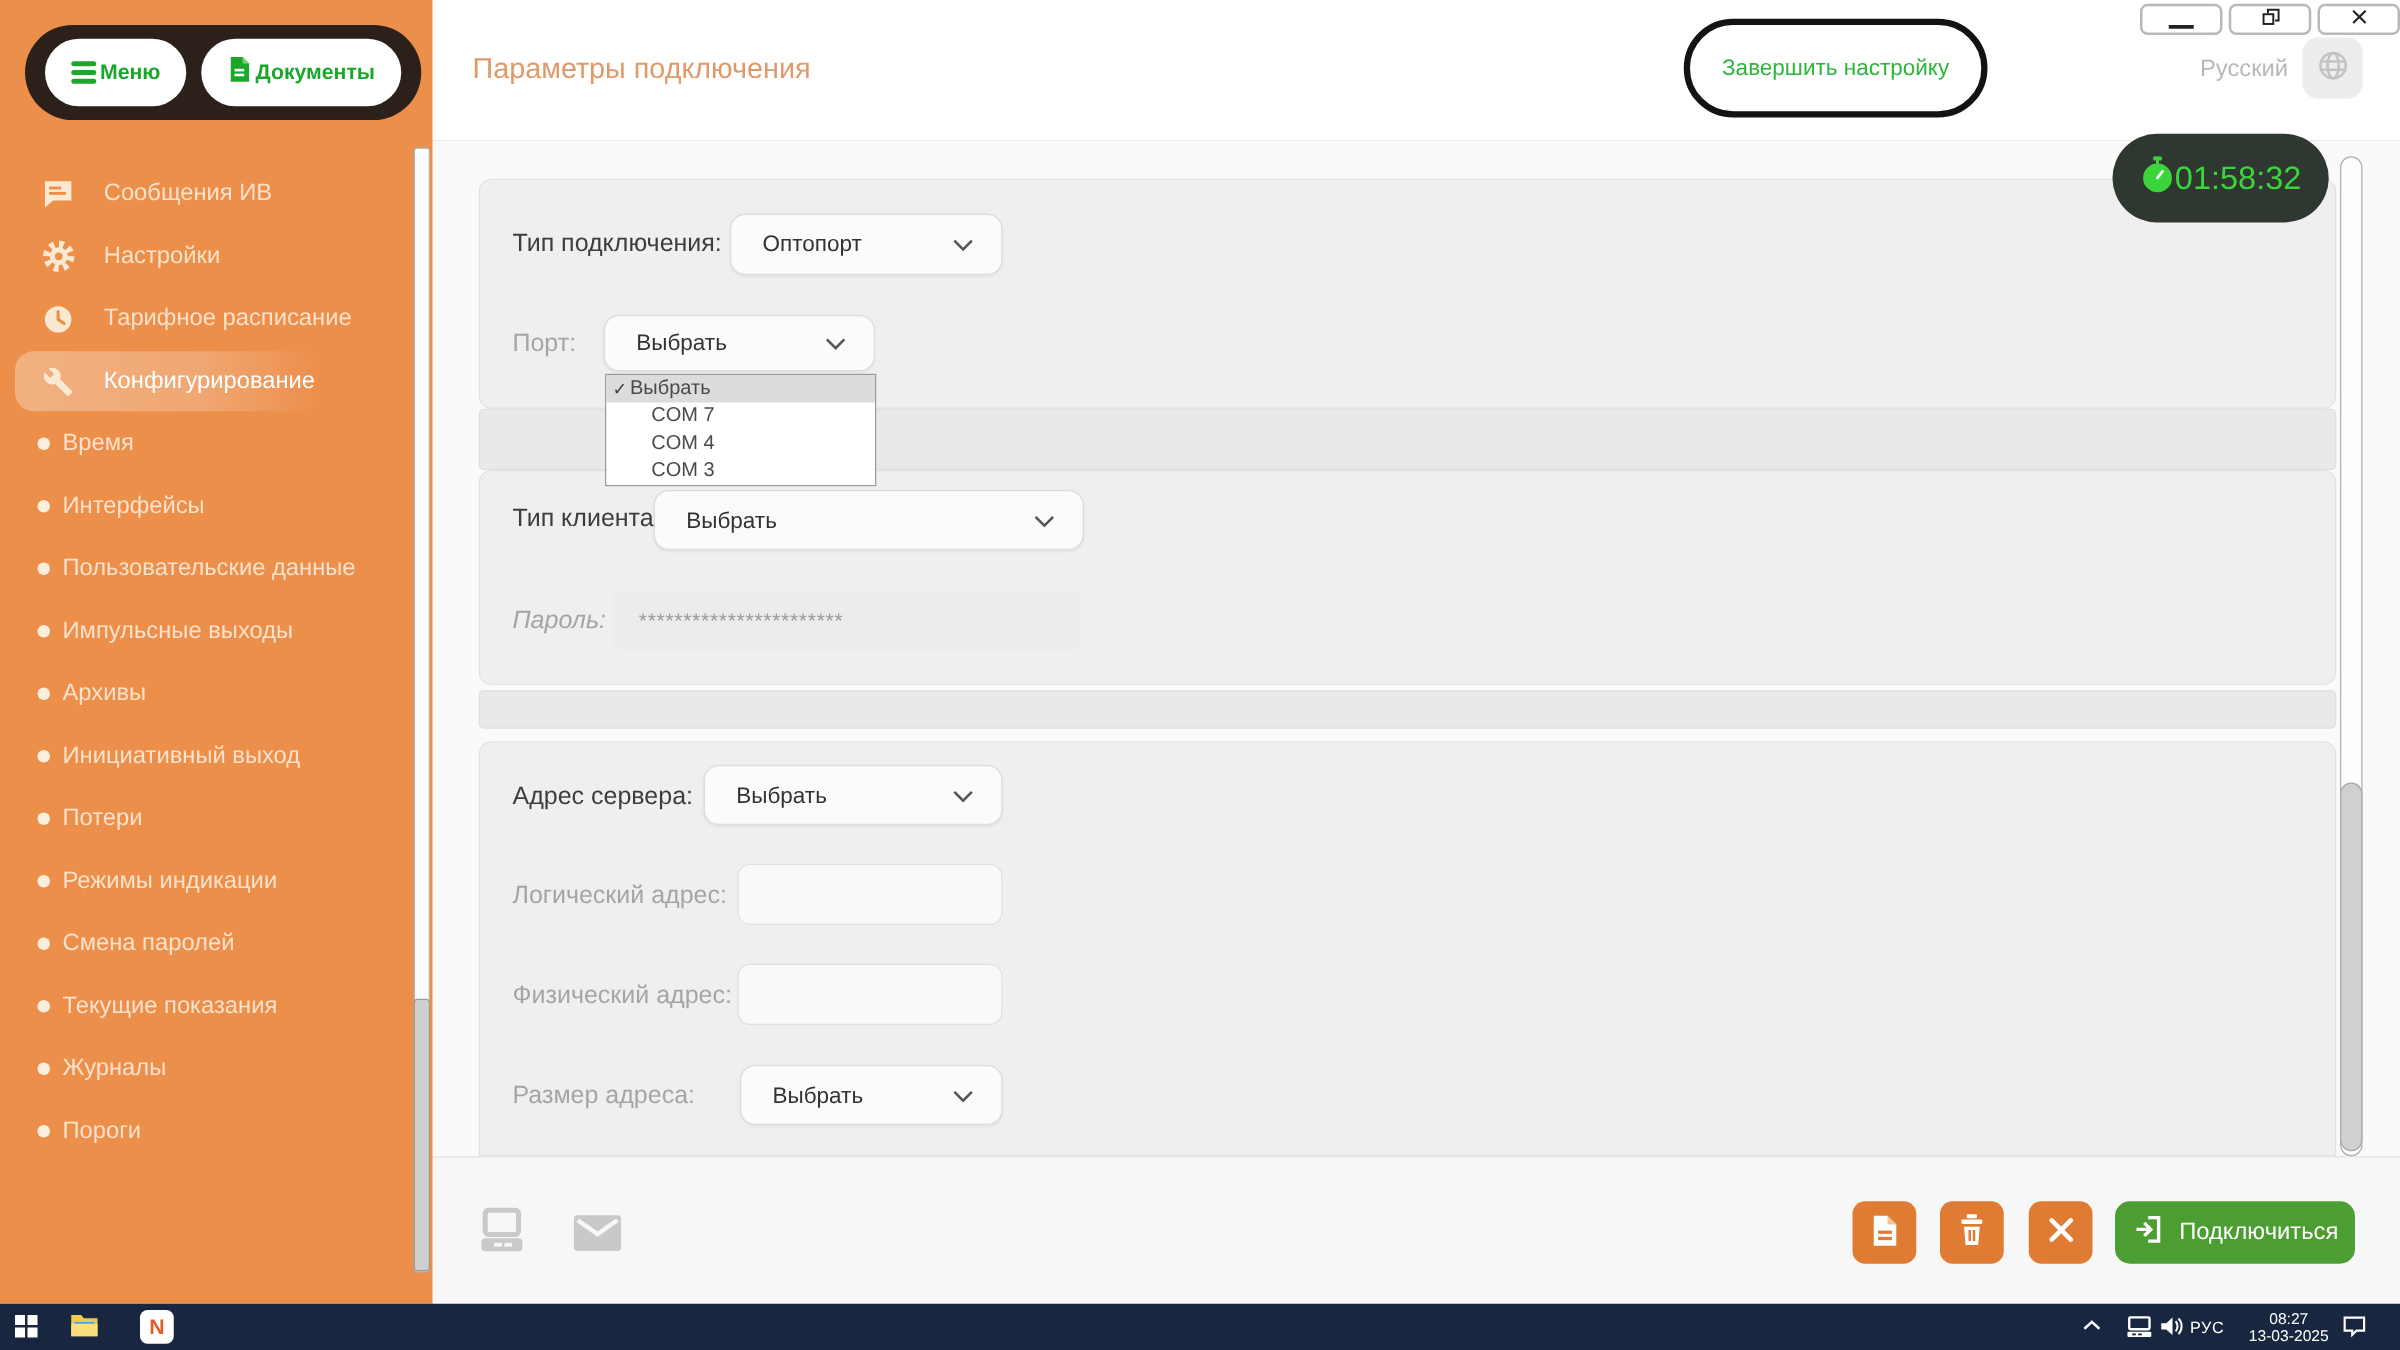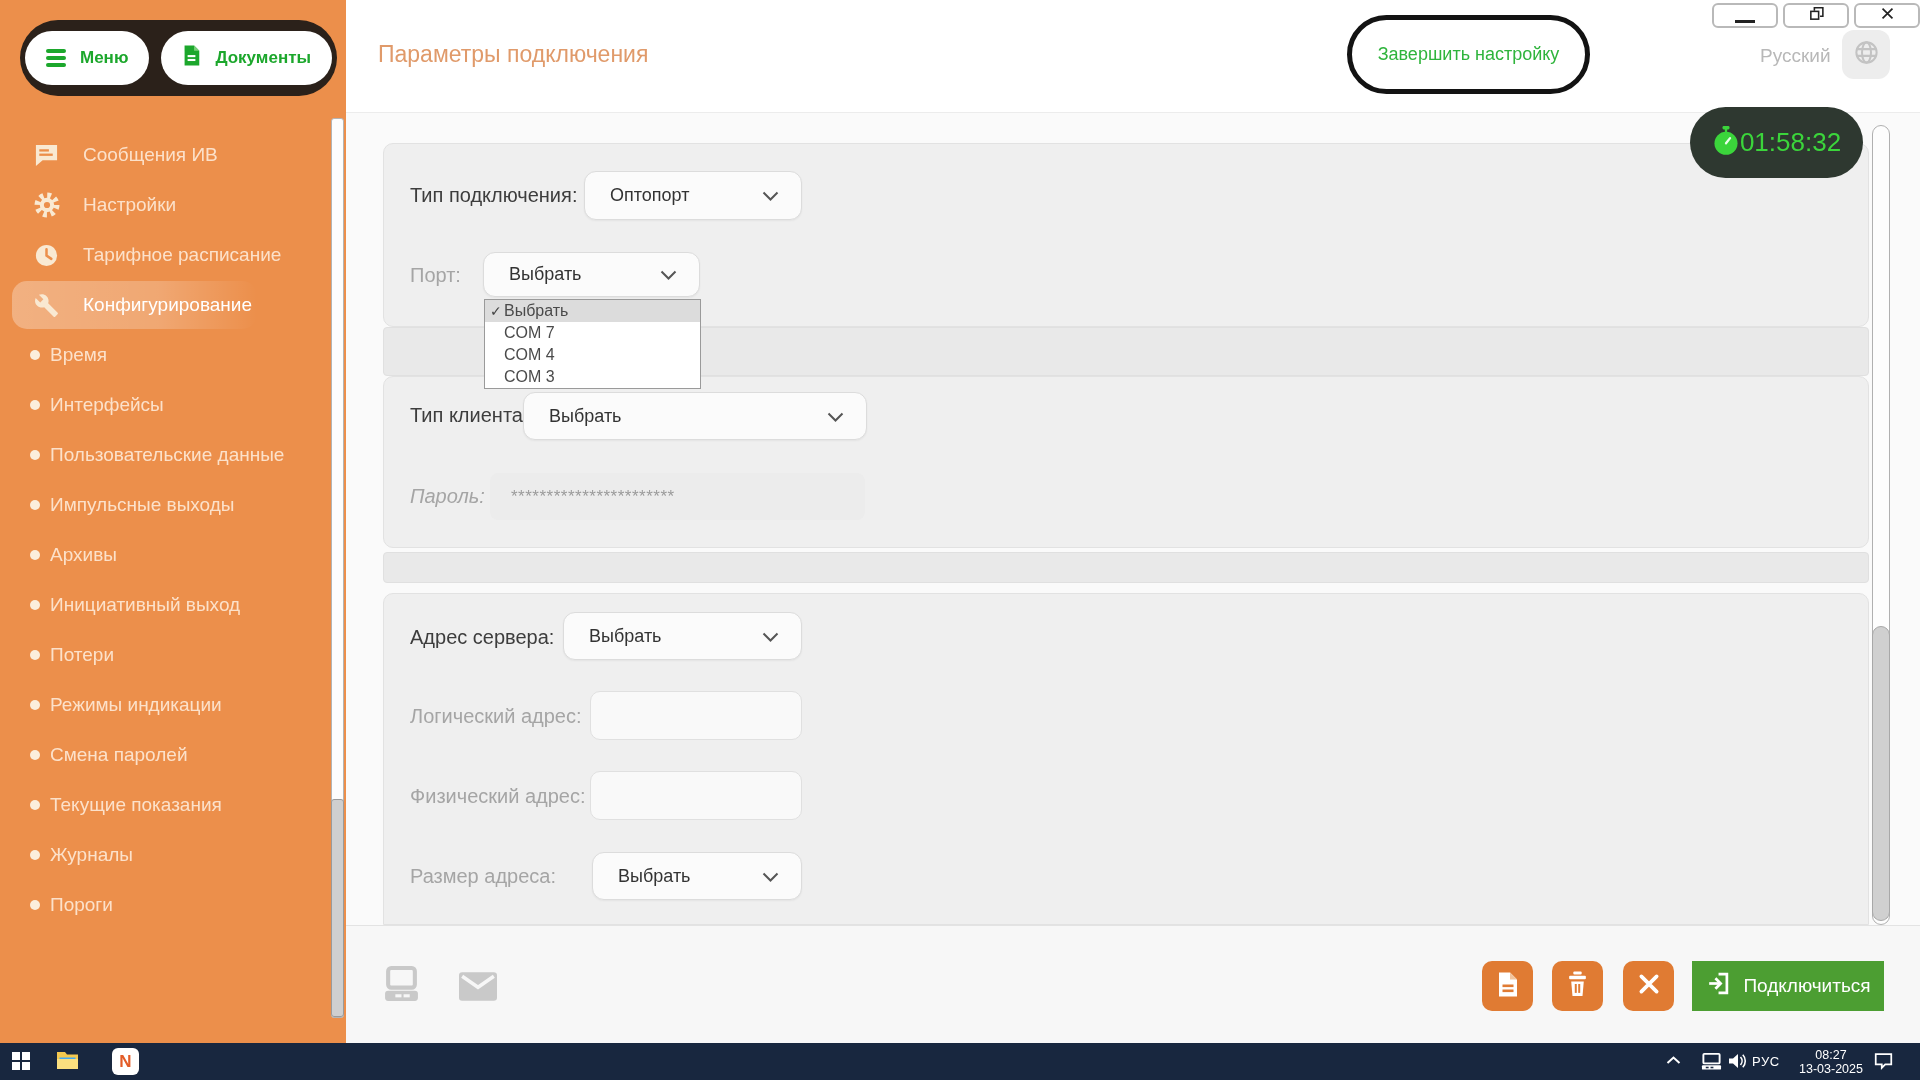--- a/index.html
+++ b/index.html
@@ -3,21 +3,21 @@
 <meta charset="utf-8">
 <style>
   * { margin:0; padding:0; box-sizing:border-box; }
   html,body { width:1920px; height:1080px; overflow:hidden; }
   body { font-family:"Liberation Sans","DejaVu Sans",sans-serif; background:#fff; }
   #app { position:relative; width:1920px; height:1080px; overflow:hidden; background:#fafafa; }
 
   
   .sidebar { position:absolute; left:0; top:0; width:346px; height:1043px; background:#EC8F4B; z-index:6; }
   .sidebar-pillwrap { position:absolute; left:20px; top:20px; width:317px; height:76px; background:#2B211A; border-radius:38px; display:flex; align-items:center; justify-content:center; gap:12px; }
-  .pill-btn { height:54px; border-radius:27px; background:#fff; display:flex; align-items:center; gap:14px; padding:0 21px; color:#1CA72C; font-size:17px; font-weight:bold; cursor:pointer; }
+  .pill-btn { height:54px; border-radius:27px; background:#fff; display:flex; align-items:center; gap:3px; padding:0 21px; color:#1CA72C; font-size:17px; font-weight:bold; cursor:pointer; }
   .hamb { display:flex; flex-direction:column; gap:3.5px; }
   .hamb i { display:block; width:20px; height:3.5px; background:#1CA72C; border-radius:2px; }
   .menu { position:absolute; left:0; top:130px; width:332px; }
   .mi { position:relative; display:flex; align-items:center; height:50px; color:rgba(255,240,224,0.85); font-size:19px; cursor:pointer; }
   .mi.top { padding-left:33px; gap:23px; }
   .mi.sub { padding-left:28px; gap:10px;align-items:center; }
   .mi .ic { width:27px; height:27px; display:flex; align-items:center; justify-content:center; color:#F9E9D2; }
   .mi .dot { width:10px; height:10px; border-radius:50%; background:#FBEEDD; margin-left:2px; }
   .mi.active { color:#fff; }
   .mi.active .hl { position:absolute; left:12px; top:1px; height:48px; width:245px; border-radius:15px;
@@ -47,21 +47,21 @@
   .band2 { top:439px; height:31px; }
   .flabel { position:absolute; left:64px; font-size:20px; color:#3d3d3d; }
   .flabel.dis { color:#a5a5a5; }
   .dd { position:absolute; background:#fbfbfb; border:1px solid #dcdcdc; border-radius:12px; display:flex; align-items:center; justify-content:space-between; padding:0 22px 0 25px; font-size:18px; color:#333; cursor:pointer; box-shadow:0 1px 2px rgba(0,0,0,0.05); }
   .dd-conn { left:238px; top:58px;  width:218px; height:49px; }
   .dd-port { left:137px; top:139px; width:217px; height:45px; }
   .dd-client { left:177px; top:279px; width:344px; height:48px; }
   .dd-server { left:217px; top:499px; width:239px; height:48px; }
   .dd-size { left:246px; top:739px; width:210px; height:48px; }
   .dd-list { position:absolute; left:138px; top:186px; width:217px; background:#fff; border:1px solid #9a9a9a; z-index:9; font-size:16px; color:#4a4a4a; }
-  .dd-row { height:22px; display:flex; align-items:center; padding-left:19px; cursor:pointer; }
+  .dd-row { height:22px; display:flex; align-items:center; padding-left:36px; cursor:pointer; }
   .dd-row.sel { background:#dcdcdc; padding-left:5px; }
   .dd-row.sel .chk { width:14px; font-size:14px; color:#444; margin-right:0; }
   .pwd-field { position:absolute; left:144px; top:360px; width:375px; height:47px; background:#ececec; border-radius:8px; display:flex; align-items:center; padding-left:21px; color:#9b9b9b; font-size:17px; letter-spacing:0.5px; cursor:text; }
   .tinput { position:absolute; width:212px; height:49px; background:#f9f9f9; border:1px solid #e0e0e0; border-radius:10px; font-size:18px; padding:0 14px; color:#333; outline:none; }
   .in-log { left:244px; top:578px; }
   .in-phy { left:244px; top:658px; }
 
   
   .timer-pill { position:absolute; left:1690px; top:107px; width:173px; height:71px; background:#2E3830; border-radius:36px; display:flex; align-items:center; justify-content:center; z-index:8; }
   .timer-text { color:#3BD53B; font-size:26px; }
@@ -70,21 +70,21 @@
   .main-scroll { position:absolute; left:1872px; top:125px; width:18px; height:800px; background:#fdfdfd; border:1px solid #b0b0b0; border-radius:9px; z-index:7; }
   .main-thumb { position:absolute; left:-1px; top:500px; width:18px; height:295px; background:#d0d0d0; border:1px solid #a8a8a8; border-radius:9px; cursor:pointer; }
 
   
   .toolbar { position:absolute; left:346px; top:925px; width:1574px; height:118px; background:#f7f7f7; border-top:1px solid #e3e3e3; z-index:5; }
   .tb-icon { position:absolute; color:#c9c9c9; cursor:pointer; }
   .tb-computer { left:38px; top:40px; }
   .tb-mail { left:113px; top:46px; }
   .sq-btn { position:absolute; top:35px; width:51px; height:50px; border-radius:10px; background:#E07B33; display:flex; align-items:center; justify-content:center; cursor:pointer; }
   .sq-doc { left:1136px; } .sq-trash { left:1206px; } .sq-x { left:1277px; }
-  .connect-btn { position:absolute; left:1346px; top:35px; width:192px; height:50px; border-radius:0; background:#4C9E32; display:flex; align-items:center; justify-content:center; gap:13px; color:#fff; font-size:19px; cursor:pointer; }
+  .connect-btn { position:absolute; left:1346px; top:35px; width:192px; height:50px; border-radius:12px; background:#4C9E32; display:flex; align-items:center; justify-content:center; gap:13px; color:#fff; font-size:19px; cursor:pointer; }
 
   
   .taskbar { position:absolute; left:0; top:1043px; width:1920px; height:37px; background:#18273F; z-index:10; display:block; color:#fff; }
   .tk { position:absolute; display:flex; align-items:center; justify-content:center; cursor:pointer; }
   .tk-start { left:12px; top:9px; }
   .tk-folder { left:56px; top:8px; }
   .tk-app { left:112px; top:5px; width:27px; height:27px; background:#fff; border-radius:6px; color:#E35C27; font-weight:bold; font-size:17px; }
   .tk-chevron { left:1666px; top:12px; }
   .tk-pc { left:1701px; top:9px; }
   .tk-vol { left:1728px; top:9px; }

